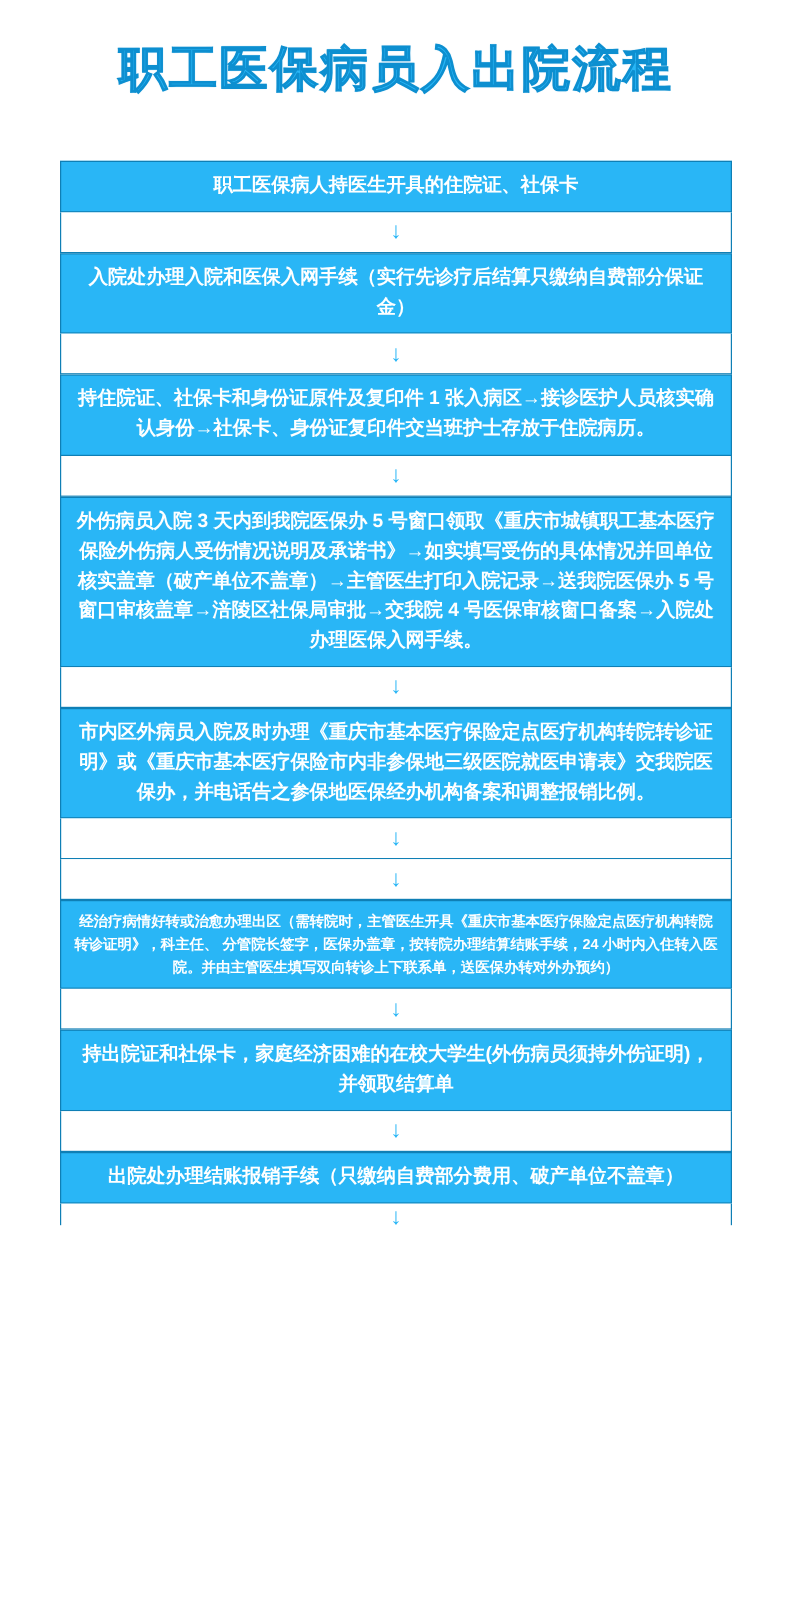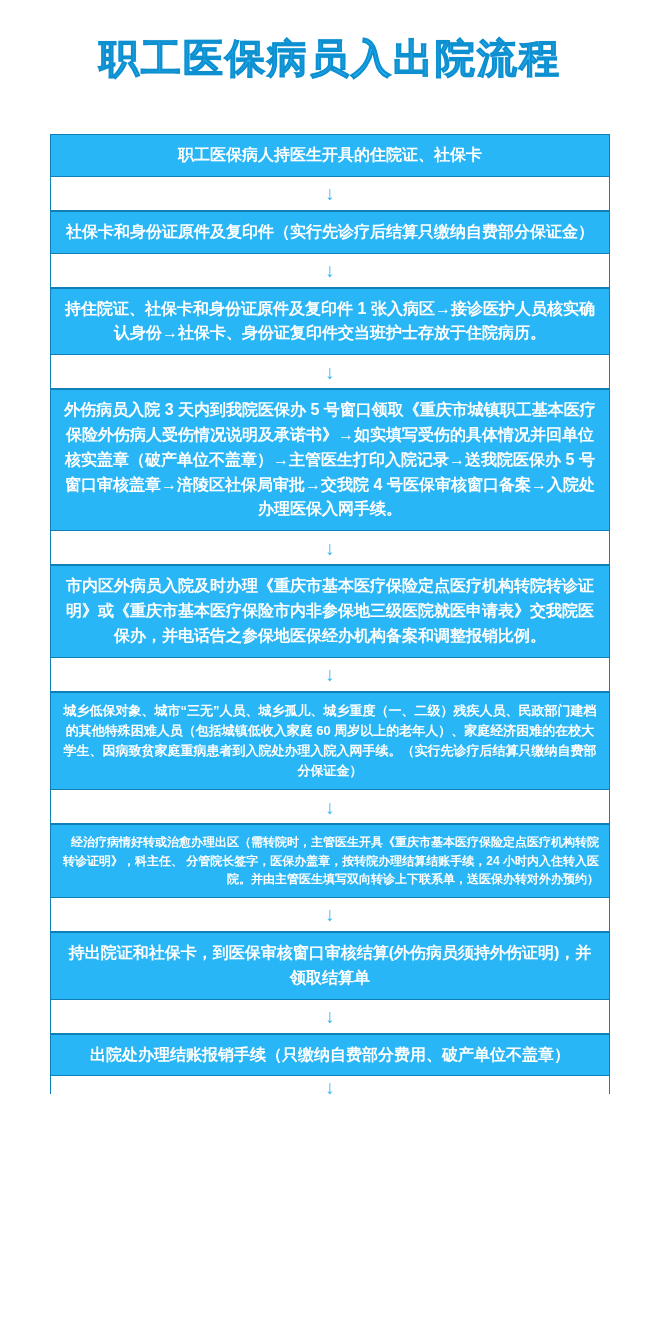--- a/index.html
+++ b/index.html
@@ -43,21 +43,21 @@
     color: #ffffff;
     font-weight: bold;
     text-align: center;
     line-height: 1.55;
     padding: 8px 10px;
     box-sizing: border-box;
   }
   .box.size-lg { font-size: 16px; }
   .box.size-md { font-size: 16px; }
   .box.size-sm { font-size: 13px; font-weight: bold; }
-  .box.size-xs { font-size: 12px; font-weight: bold; text-align: right; }
+  .box.size-xs { font-size: 12px; font-weight: bold; }
   .connector {
     border-left: 1px solid #0f7fb5;
     border-right: 1px solid #0f7fb5;
     border-bottom: 1px solid #0f7fb5;
     background: #ffffff;
     height: 34px;
     position: relative;
     box-sizing: border-box;
   }
   .connector .arrow {
@@ -96,51 +96,50 @@
 
   <div class="title">职工医保病员入出院流程</div>
 
   <div class="flow">
 
     <div class="box size-lg">职工医保病人持医生开具的住院证、社保卡</div>
     <div class="connector">
       <span class="arrow">↓</span>
     </div>
 
-    <div class="box size-lg">社保卡和身份证原件及复印件（实行先诊疗后结算只缴纳自费部分保证金）</div>
+    <div class="box size-lg">入院处办理入院和医保入网手续（实行先诊疗后结算只缴纳自费部分保证金）</div>
     <div class="connector">
       <span class="arrow">↓</span>
     </div>
 
     <div class="box size-md">持住院证、社保卡和身份证原件及复印件 1 张入病区→接诊医护人员核实确认身份→社保卡、身份证复印件交当班护士存放于住院病历。</div>
     <div class="connector">
       <span class="arrow">↓</span>
     </div>
 
     <div class="box size-md">外伤病员入院 3 天内到我院医保办 5 号窗口领取《重庆市城镇职工基本医疗保险外伤病人受伤情况说明及承诺书》→如实填写受伤的具体情况并回单位核实盖章（破产单位不盖章）→主管医生打印入院记录→送我院医保办 5 号窗口审核盖章→涪陵区社保局审批→交我院 4 号医保审核窗口备案→入院处办理医保入网手续。</div>
     <div class="connector">
       <span class="arrow">↓</span>
     </div>
 
     <div class="box size-md">市内区外病员入院及时办理《重庆市基本医疗保险定点医疗机构转院转诊证明》或《重庆市基本医疗保险市内非参保地三级医院就医申请表》交我院医保办，并电话告之参保地医保经办机构备案和调整报销比例。</div>
     <div class="connector">
       <span class="arrow">↓</span>
     </div>
 
-    <div class="box size-sm">城乡低保对象、城市“三无”人员、城乡孤儿、城乡重度（一、二级）残疾人员、民政部门建档的其他特殊困难人员（包括城镇低收入家庭 60 周岁以上的老年人）、家庭经济困难的在校大学生、因病致贫家庭重病患者到入院处办理入院入网手续。（实行先诊疗后结算只缴纳自费部分保证金）</div>
     <div class="connector">
       <span class="arrow">↓</span>
     </div>
 
     <div class="box size-xs">经治疗病情好转或治愈办理出区（需转院时，主管医生开具《重庆市基本医疗保险定点医疗机构转院转诊证明》，科主任、 分管院长签字，医保办盖章，按转院办理结算结账手续，24 小时内入住转入医院。并由主管医生填写双向转诊上下联系单，送医保办转对外办预约）</div>
     <div class="connector">
       <span class="arrow">↓</span>
     </div>
 
-    <div class="box size-lg">持出院证和社保卡，到医保审核窗口审核结算(外伤病员须持外伤证明)，并领取结算单</div>
+    <div class="box size-lg">持出院证和社保卡，家庭经济困难的在校大学生(外伤病员须持外伤证明)，并领取结算单</div>
     <div class="connector">
       <span class="arrow">↓</span>
     </div>
 
     <div class="box size-md">出院处办理结账报销手续（只缴纳自费部分费用、破产单位不盖章）</div>
     <div class="tail">
       <span class="arrow">↓</span>
     </div>
 
   </div>

